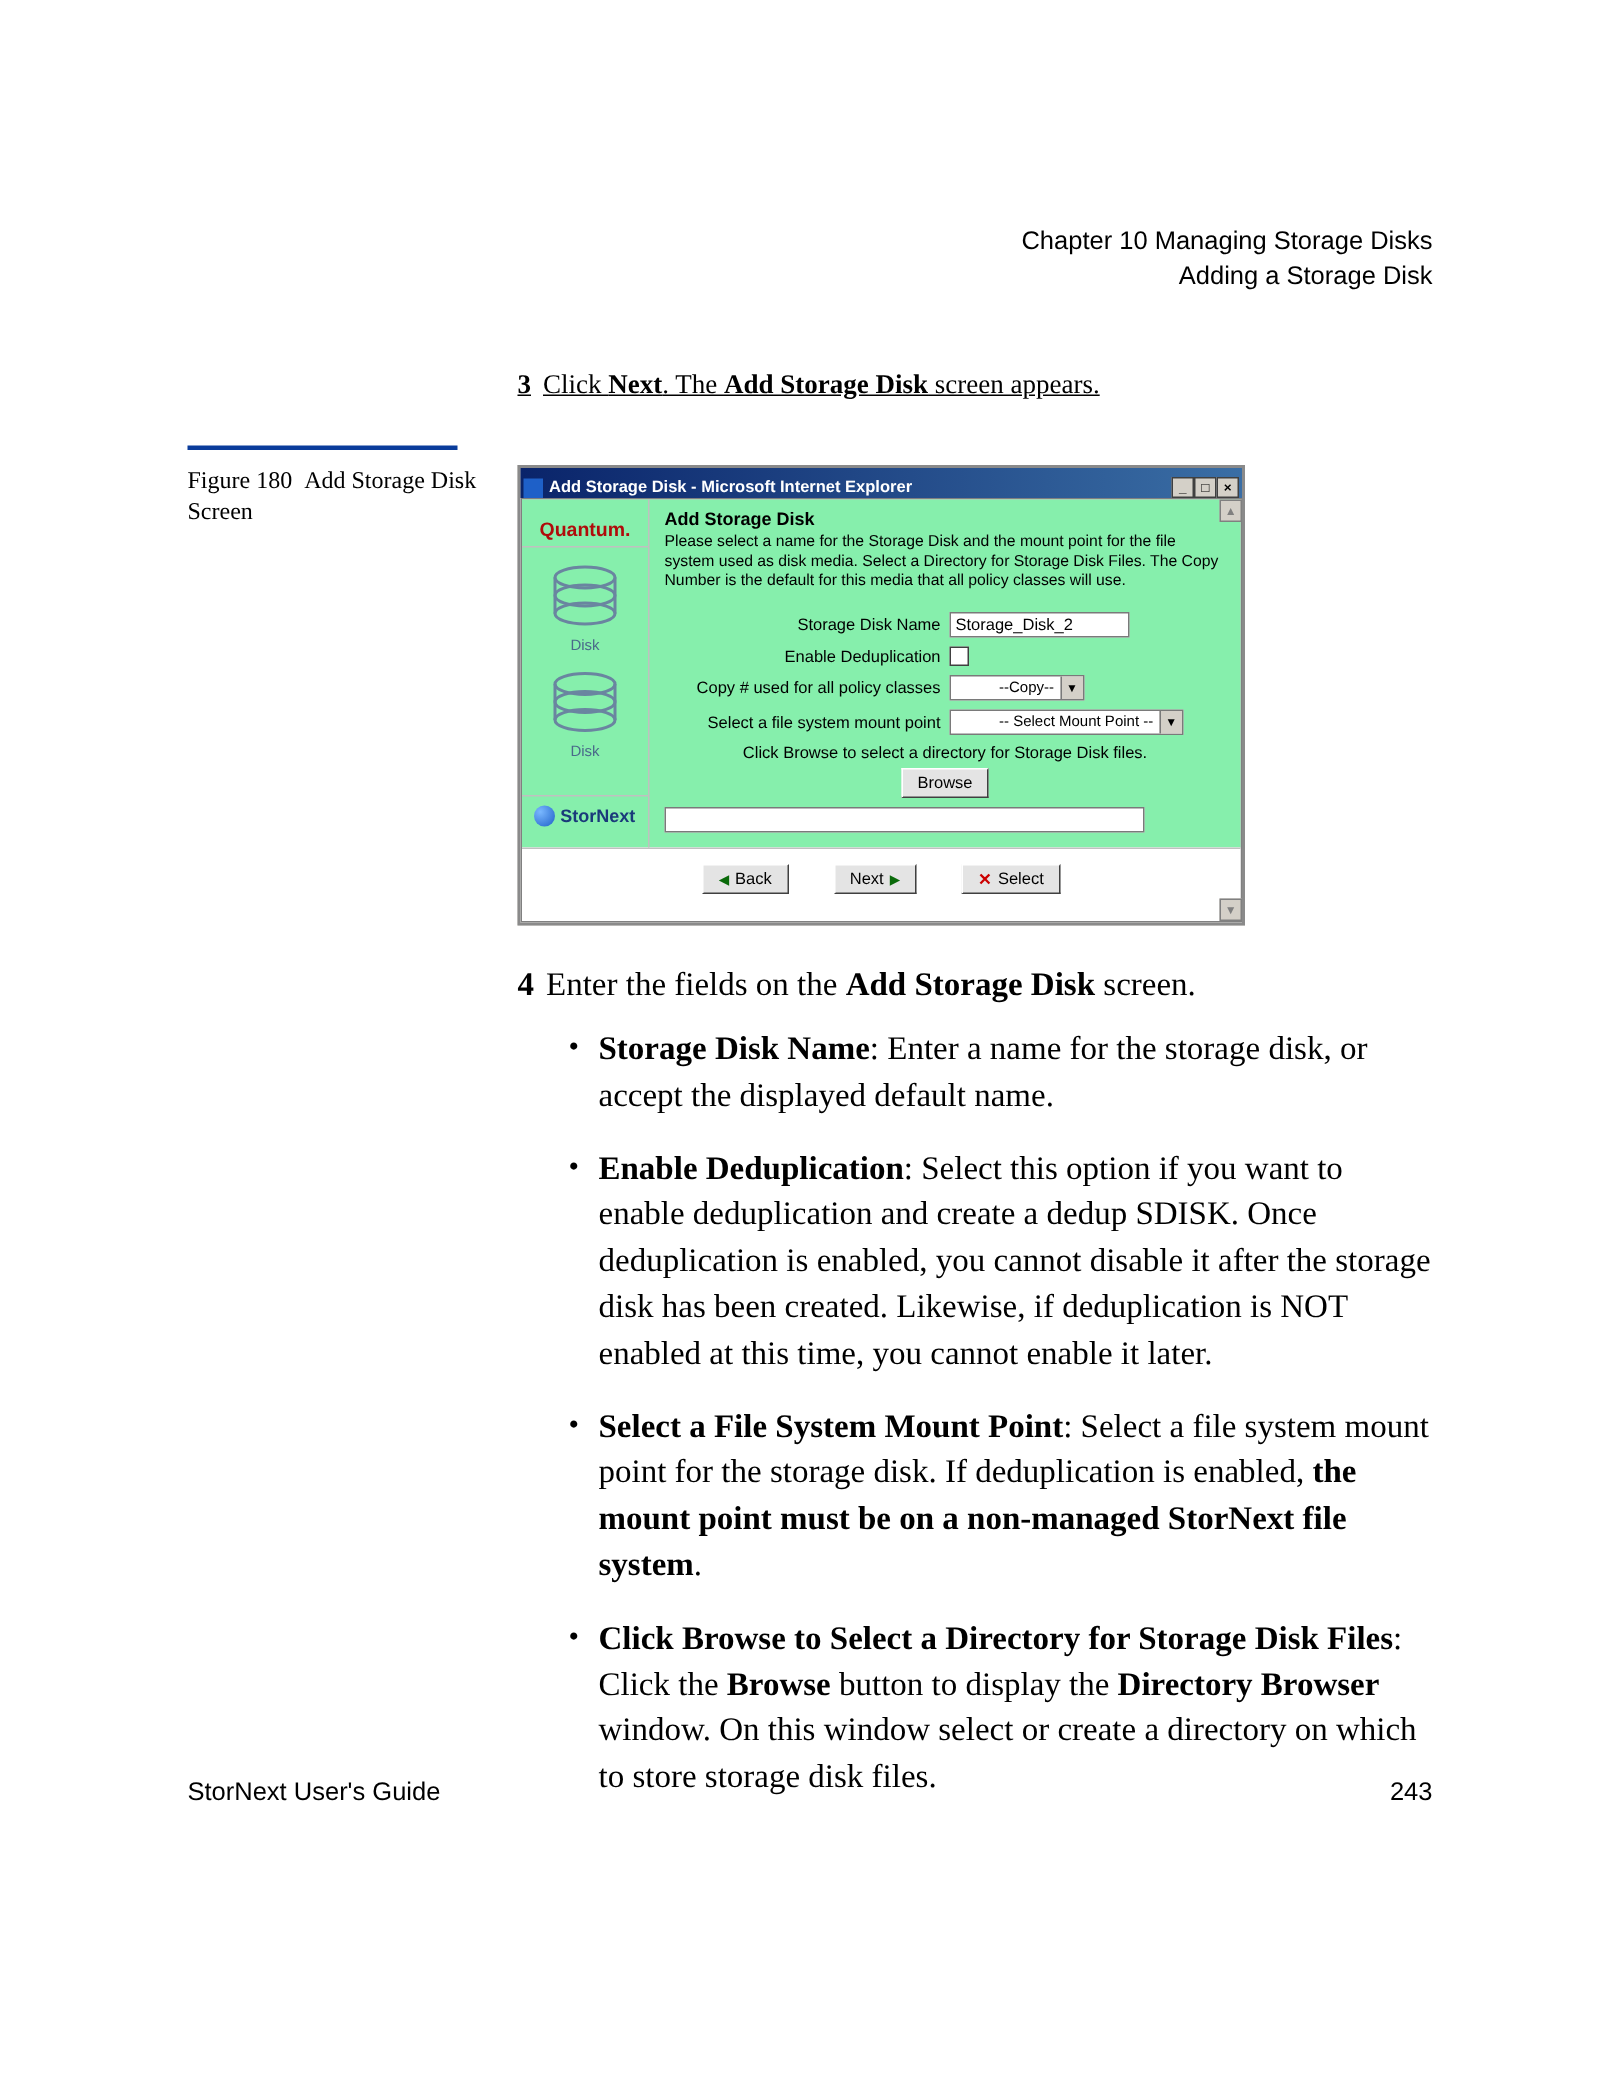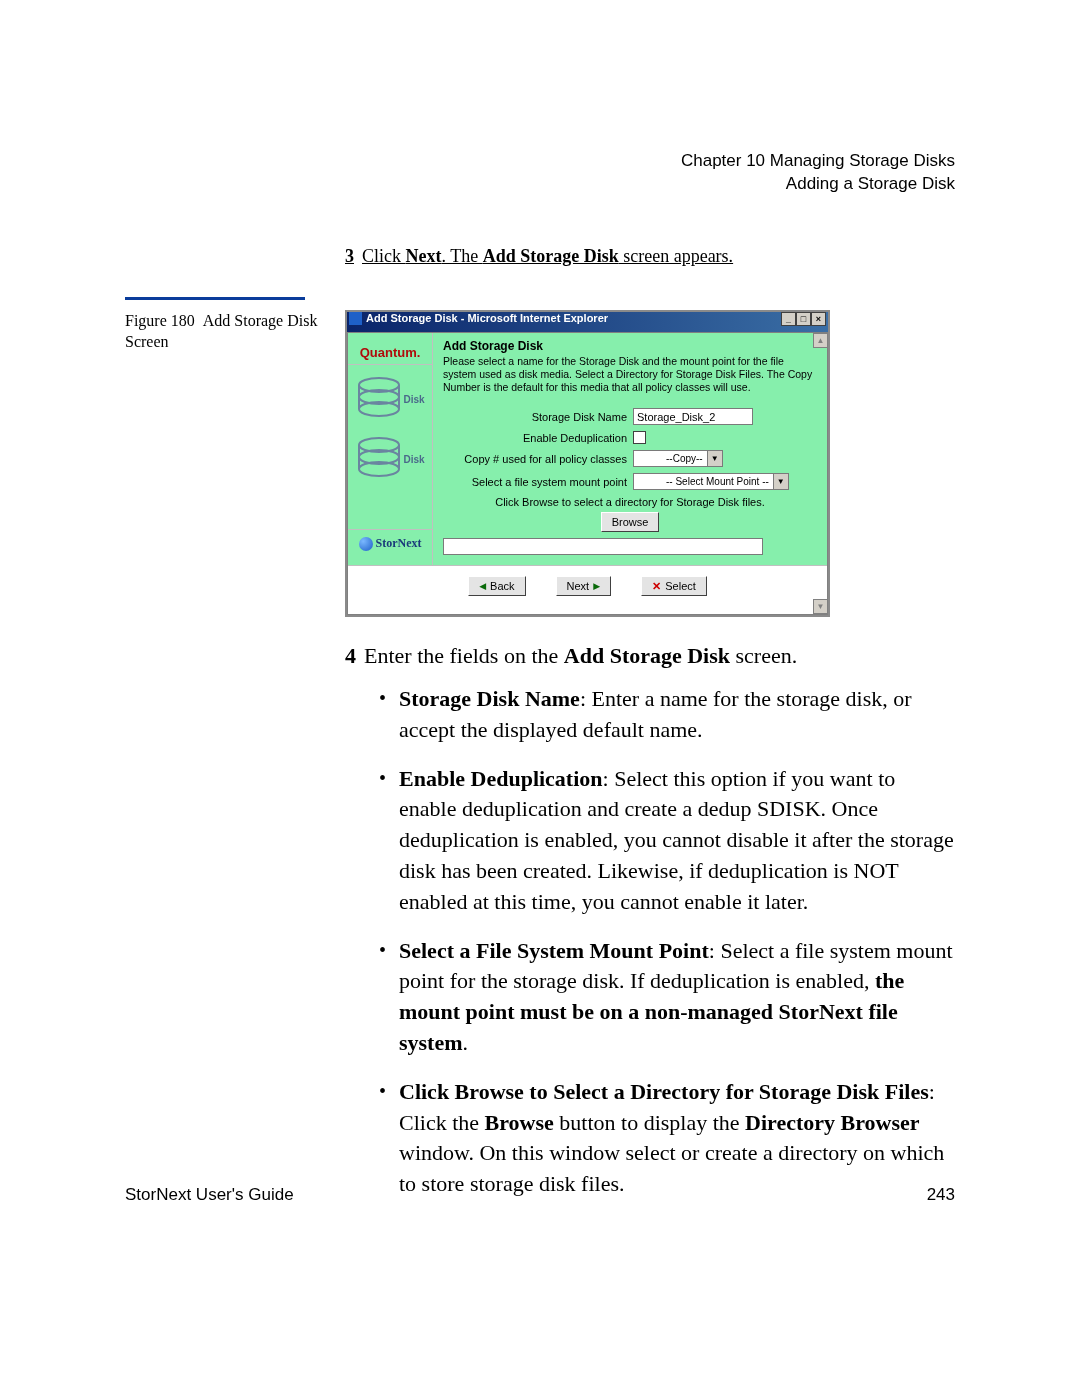--- a/index.html
+++ b/index.html
@@ -52,21 +52,21 @@
     border: 2px solid #8a8a8a;
     background: #d4d0c8;
     font-family: Tahoma, Arial, sans-serif;
     font-size: 11px;
     color: #000;
   }
   .titlebar {
     height: 20px;
     background: linear-gradient(to right, #0a246a, #3a6ea5);
     display: flex;
-    align-items: flex-start;
+    align-items: flex-end;
     justify-content: space-between;
     padding: 0 2px;
     color: #fff;
   }
   .tb-left { display: flex; align-items: center; gap: 4px; }
   .tb-left .ie-ico {
     width: 13px; height: 13px; background: #1e60c8;
     display: inline-block;
   }
   .tb-title { font-weight: bold; font-size: 11px; }
@@ -102,27 +102,27 @@
     color: #b00b0b;
     font-weight: bold;
     font-family: Arial, sans-serif;
     font-size: 13px;
     padding: 4px 0;
     width: 100%;
     text-align: center;
     border-bottom: 1px solid #c0c0c0;
   }
   .disk-ico {
-    display: flex; flex-direction: row; align-items: center;
-    color: #4a6a8a; font-size: 10px; font-weight: bold; text-align: center;
+    display: flex; flex-direction: column; align-items: center;
+    color: #4a6a8a; font-size: 10px; font-weight: normal; text-align: center;
   }
   .disk-ico svg { width: 48px; height: 50px; }
   .stornext {
     color: #1a3a7a; font-weight: bold;
-    font-family: Liberation Serif, serif; font-size: 12px;
+    font-family: Liberation Sans, sans-serif; font-size: 12px;
     margin-top: auto;
     display: flex; align-items: flex-end; gap: 3px;
     padding-bottom: 6px;
     border-top: 1px solid #c0c0c0;
     width: 100%; justify-content: center; padding-top: 6px;
   }
   .stornext .orb {
     width: 14px; height: 14px; border-radius: 50%;
     background: radial-gradient(circle at 30% 30%, #7ab8ff, #1e60c8);
     display: inline-block;

